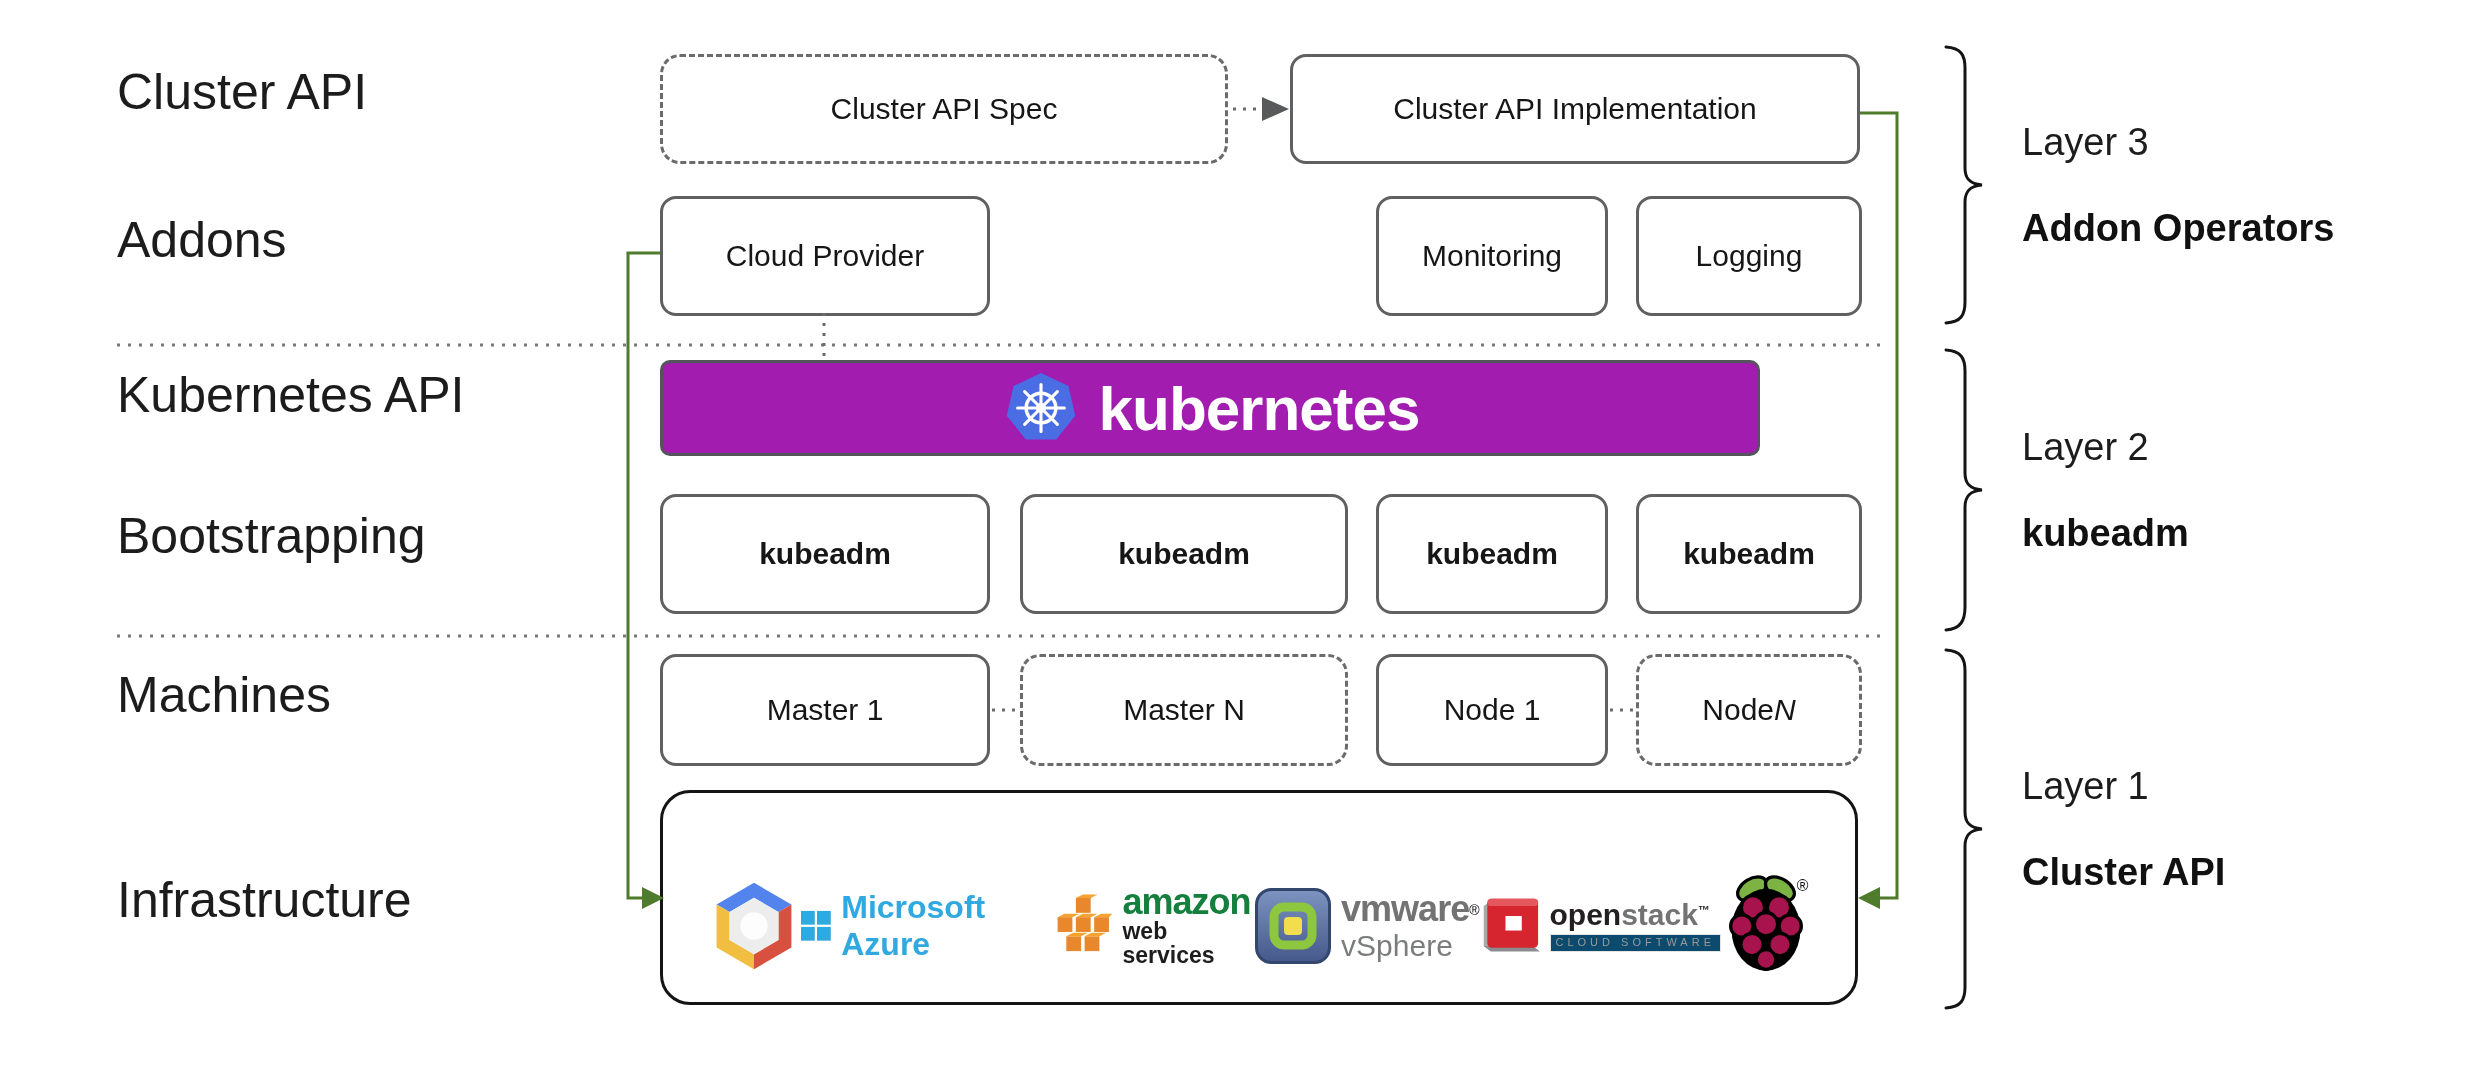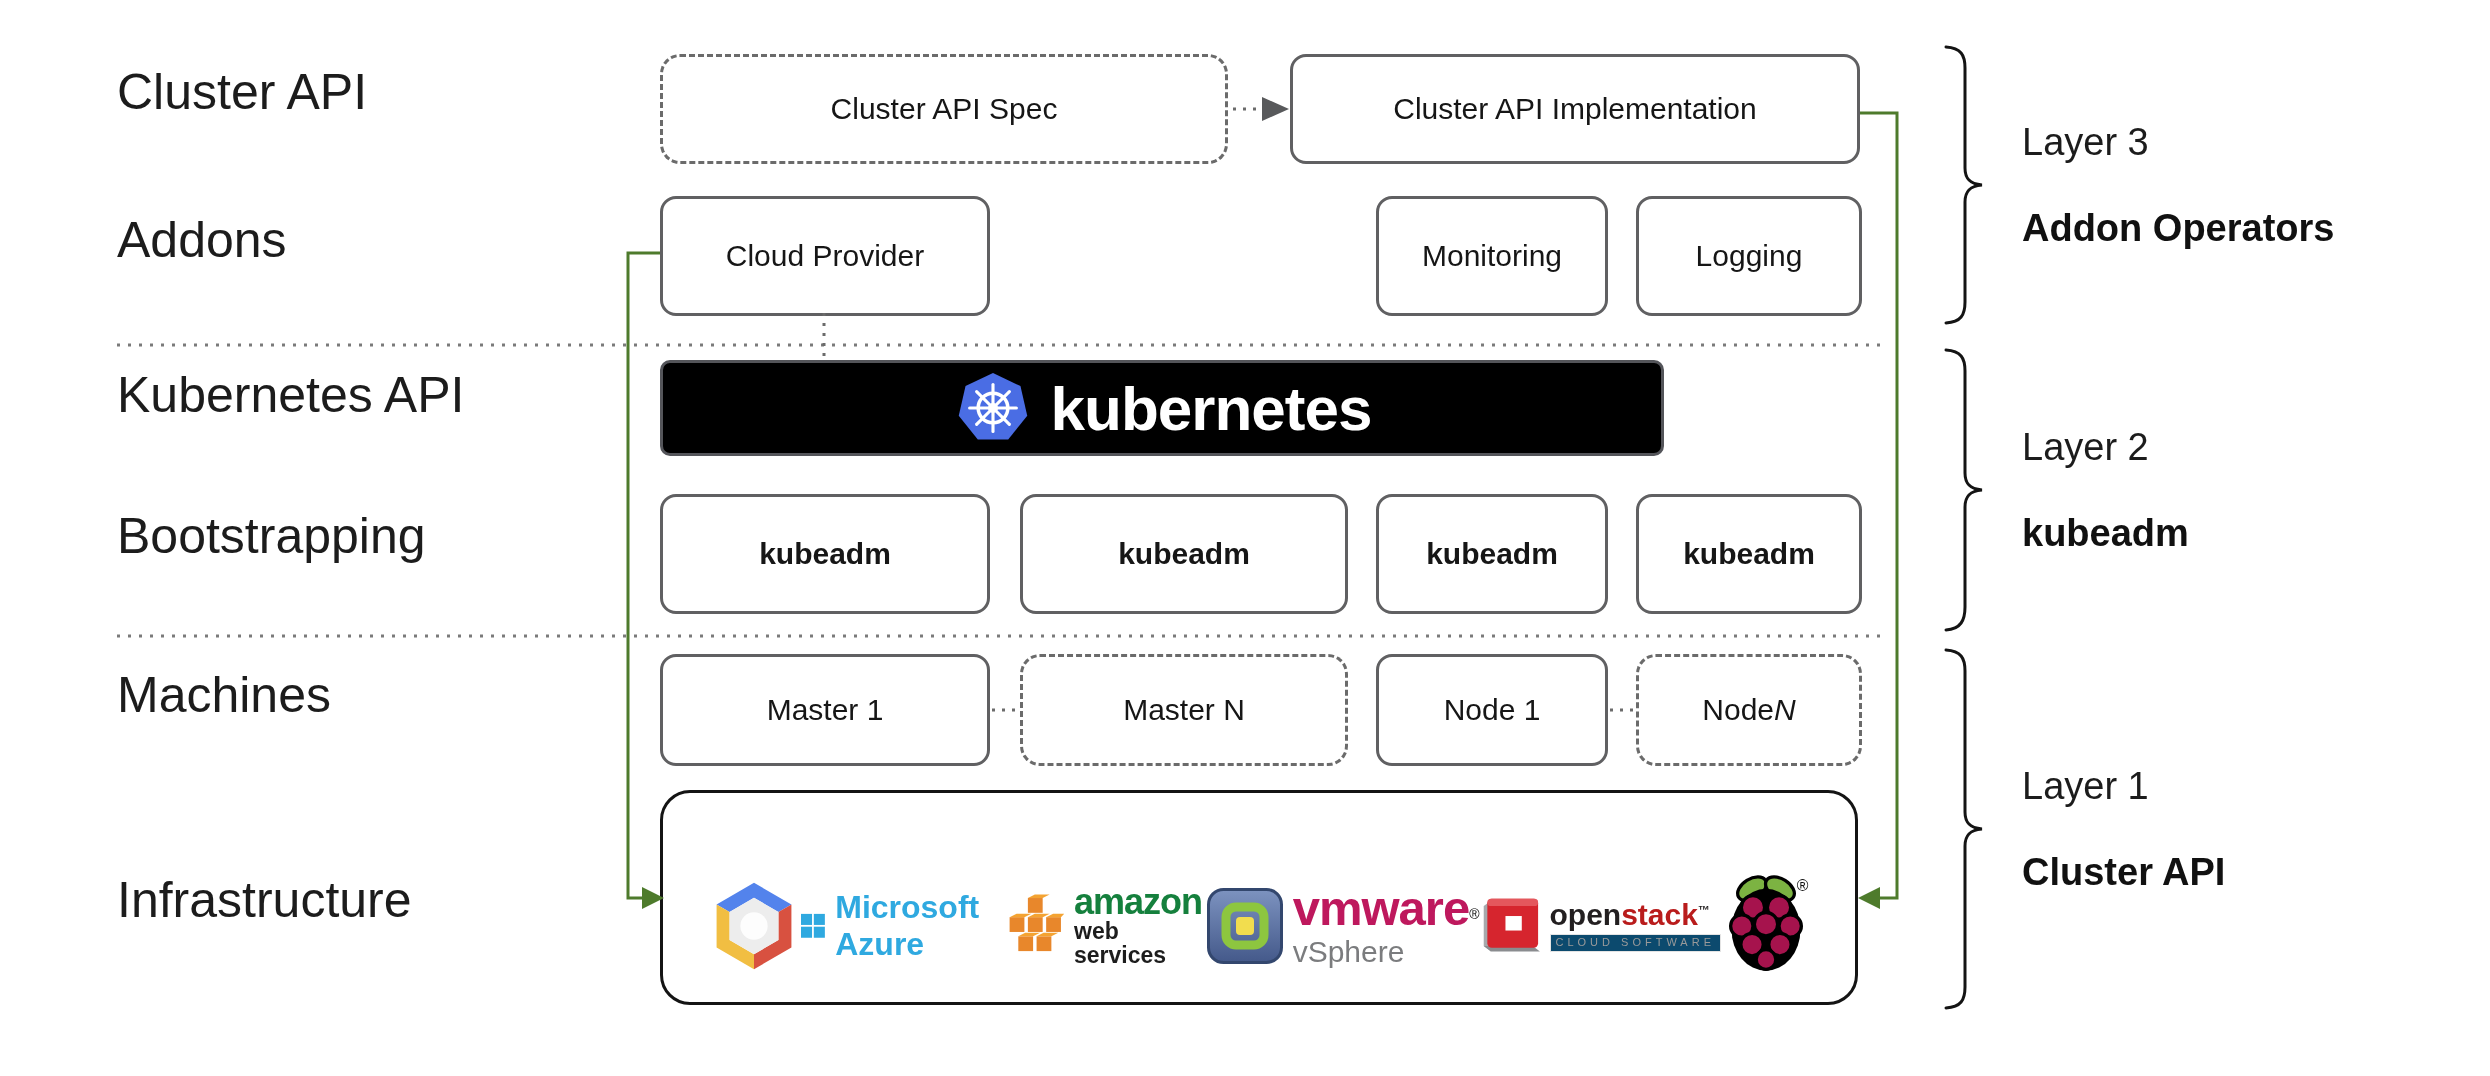--- a/index.html
+++ b/index.html
@@ -7,39 +7,39 @@
          font-family:"Liberation Sans",sans-serif;overflow:hidden;}
   .row-label{position:absolute;left:117px;transform:translateY(-50%);
              font-size:50px;color:#1c1c1c;white-space:nowrap;}
   .box{position:absolute;box-sizing:border-box;background:#fff;
        border:3px solid #606062;border-radius:16px;
        display:flex;align-items:center;justify-content:center;
        font-size:30px;color:#161616;white-space:nowrap;}
   .box.dashed{border-style:dashed;border-color:#6b6b6b;border-radius:20px;}
   .box.bold{font-weight:bold;}
   .suffix-italic{font-style:italic;}
-  .banner{position:absolute;left:660px;top:360px;width:1004px;height:96px;
-          box-sizing:border-box;background:#000000;border:3px solid #54555a;
+  .banner{position:absolute;left:660px;top:360px;width:1100px;height:96px;
+          box-sizing:border-box;background:#a21caf;border:3px solid #54555a;
           border-radius:10px;display:flex;align-items:center;justify-content:center;gap:18px;}
   .banner-word{font-size:62px;font-weight:bold;color:#fff;letter-spacing:-1px;}
   .infra{position:absolute;left:660px;top:790px;width:1198px;height:215px;
          box-sizing:border-box;border:3px solid #141414;border-radius:30px;background:#fff;}
   .infra-logos{display:flex;align-items:center;justify-content:space-between;
                height:100%;padding:0 44px;box-sizing:border-box;margin-top:28px;}
   .logo{display:flex;align-items:center;gap:10px;}
   .logo-col{display:flex;flex-direction:column;justify-content:center;line-height:1.05;}
   .azure-text{color:#2fa9e0;font-size:32px;font-weight:600;}
   .aws-name{font-size:36px;font-weight:bold;color:#15803d;letter-spacing:-1px;}
   .aws-sub{font-size:23px;font-weight:600;color:#1d1d1d;margin-top:-2px;}
-  .vmware-name{font-size:49px;font-weight:800;color:#be185d;letter-spacing:-1px;text-align:right;}
+  .vmware-name{font-size:36px;font-weight:800;color:#737373;letter-spacing:-1px;text-align:right;}
   .vmware-reg{font-size:14px;vertical-align:super;font-weight:400;}
   .vmware-prod{font-size:30px;color:#7b7c7e;margin-top:2px;}
   .os-line{font-size:30px;font-weight:bold;}
   .os-black{color:#231f20;}
-  .os-red{color:#b91c1c;}
+  .os-red{color:#737373;}
   .os-tm{font-size:12px;vertical-align:super;color:#231f20;}
   .os-sub{font-size:11px;letter-spacing:4px;color:#9a9a9a;background:#0c4a6e;
           border:1px solid #e4e4e4;padding:2px 5px;margin-top:4px;width:max-content;}
   .layer-block{position:absolute;left:2022px;transform:translateY(-50%);line-height:1.32;}
   .layer-title{font-size:38px;color:#1c1c1c;}
   .layer-sub{font-size:38px;font-weight:bold;color:#111;margin-top:36px;}
   svg.overlay{position:absolute;left:0;top:0;pointer-events:none;}
 </style>
 </head>
 <body>

